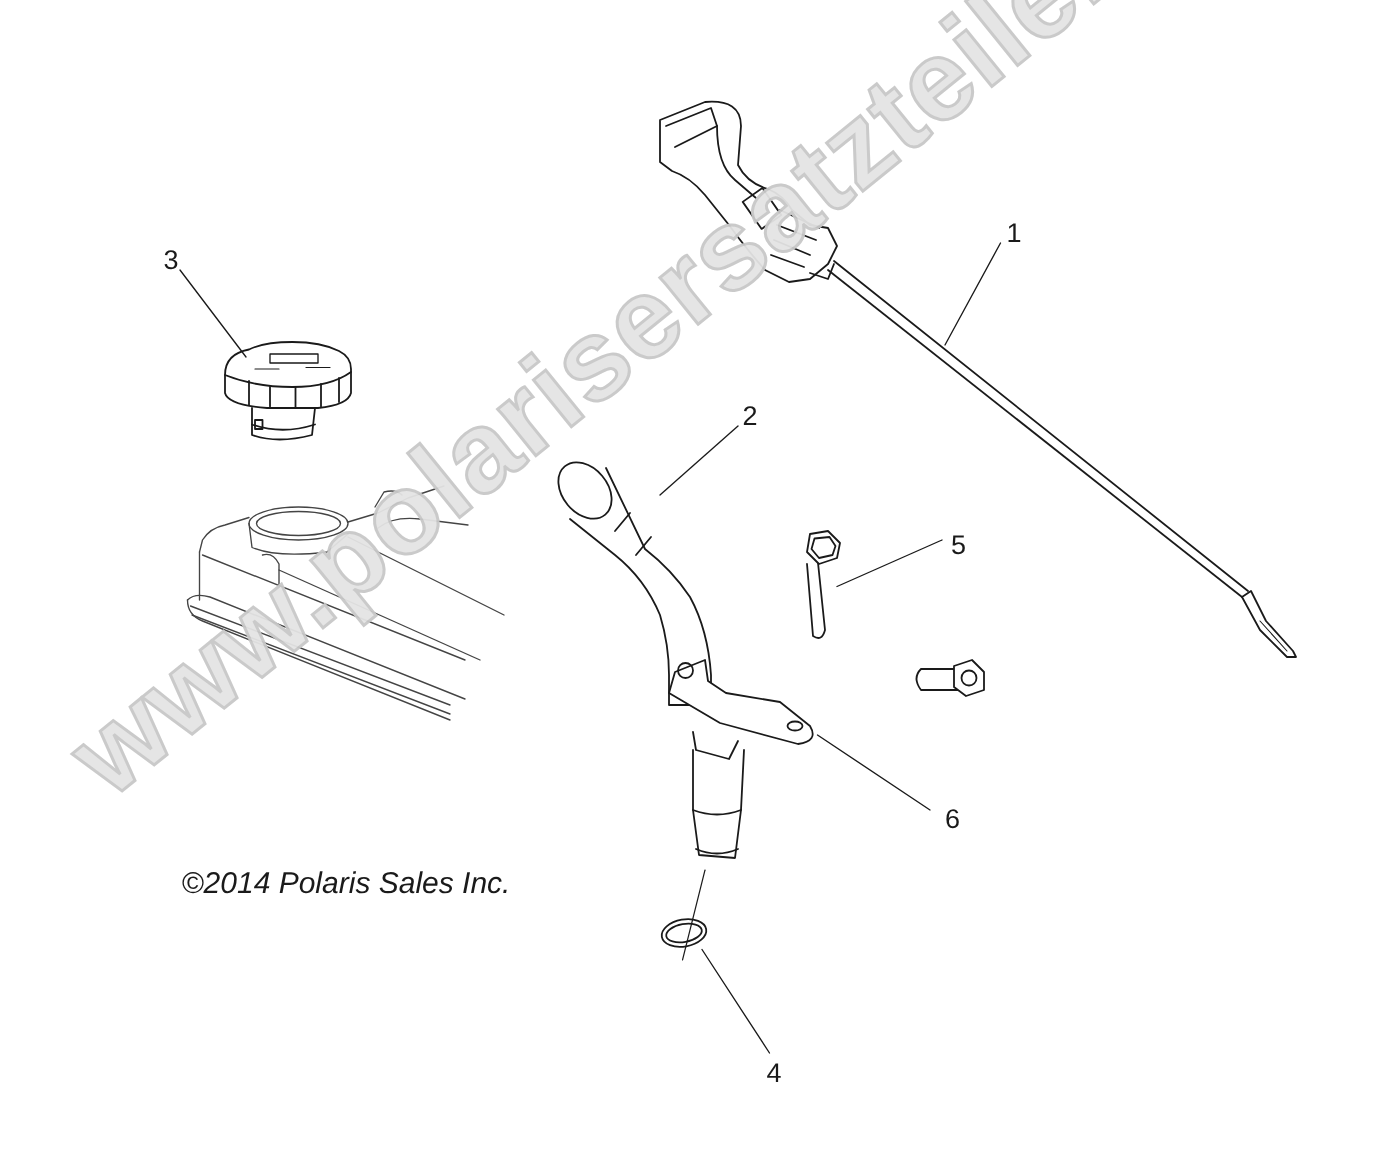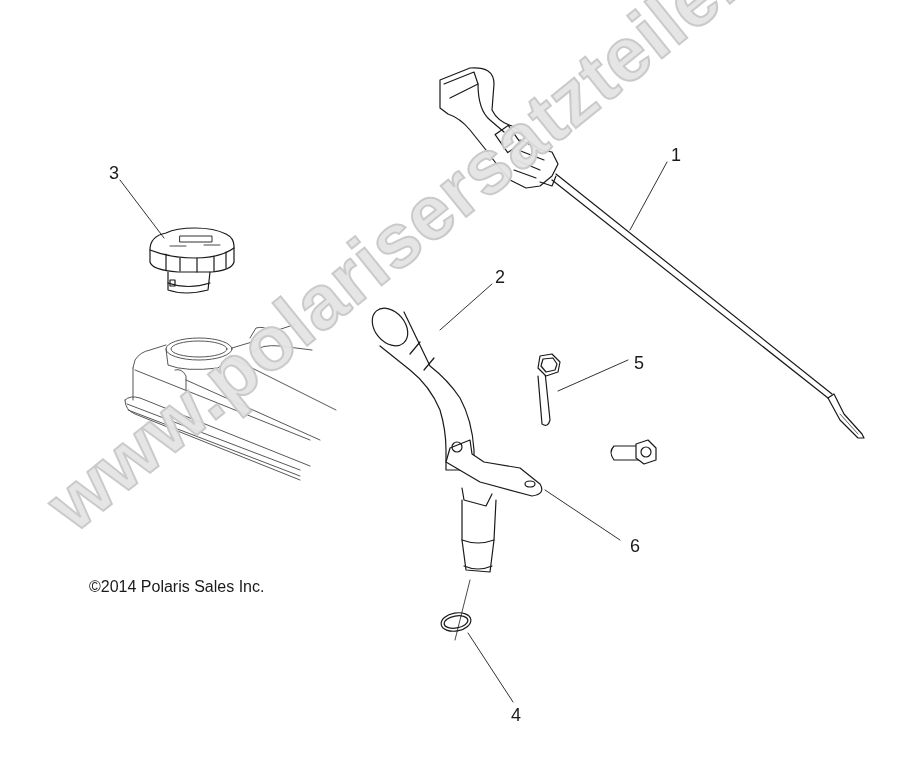--- a/index.html
+++ b/index.html
@@ -1,19 +1,19 @@
 <!DOCTYPE html>
 <html><head>
 <meta charset="utf-8">
 <style>
   html,body{margin:0;padding:0;background:#ffffff;}
   body{width:918px;height:766px;position:relative;overflow:hidden;font-family:"Liberation Sans",sans-serif;}
   #canvas{position:absolute;left:0;top:0;width:918px;height:766px;}
   .callout{position:absolute;font-family:"Liberation Sans",sans-serif;font-size:18px;color:#1a1a1a;line-height:1;}
-  .copyright{position:absolute;left:89px;top:578px;font-family:"Liberation Sans",sans-serif;font-size:16px;color:#1a1a1a;white-space:nowrap;}
+  .copyright{position:absolute;left:121px;top:578px;font-family:"Liberation Sans",sans-serif;font-size:20px;color:#1a1a1a;white-space:nowrap;font-style:italic;}
   .watermark{position:absolute;left:30px;top:480px;transform-origin:0 0;transform:rotate(-39deg);
     font-family:"Liberation Sans",sans-serif;font-weight:bold;font-size:76px;letter-spacing:1px;
     color:#e4e4e4;-webkit-text-stroke:2px #c8c8c8;white-space:nowrap;pointer-events:none;opacity:0.95;}
 </style>
 </head>
 <body>
 
 <svg id="canvas" viewBox="0 0 918 766" xmlns="http://www.w3.org/2000/svg">
   <g fill="none" stroke="#1a1a1a" stroke-width="1.2" stroke-linecap="round" stroke-linejoin="round">
 

